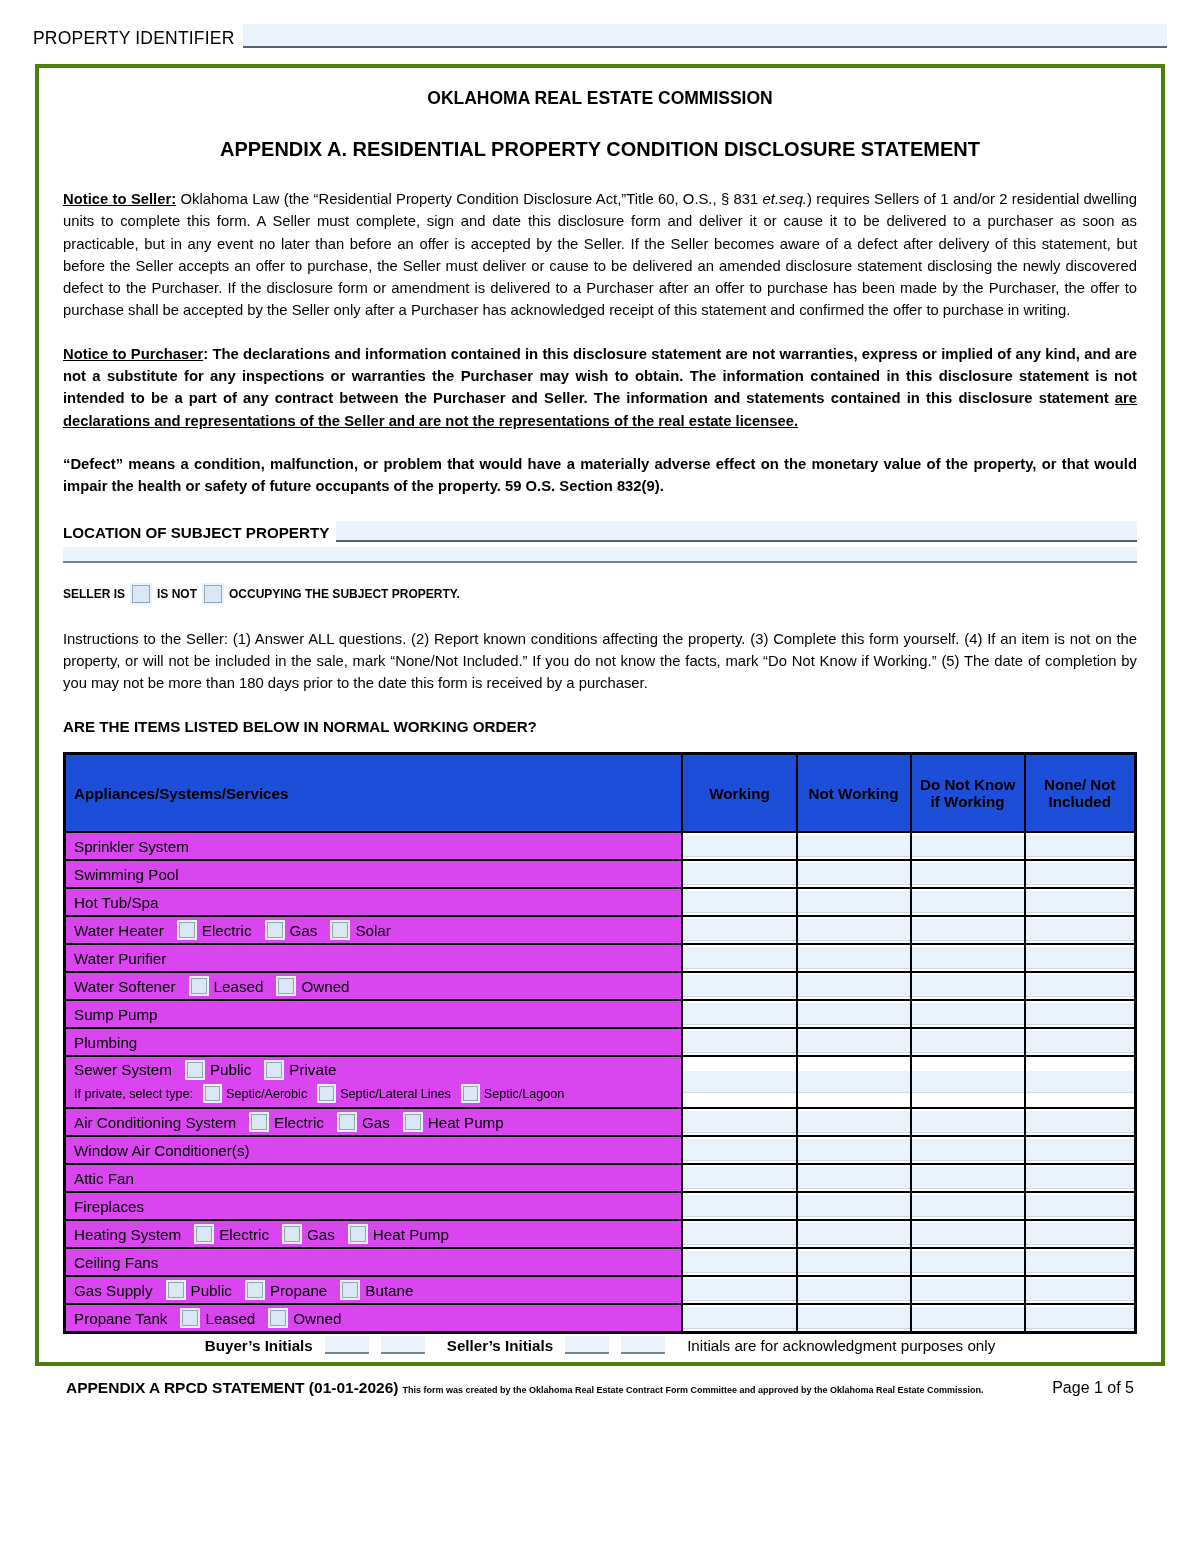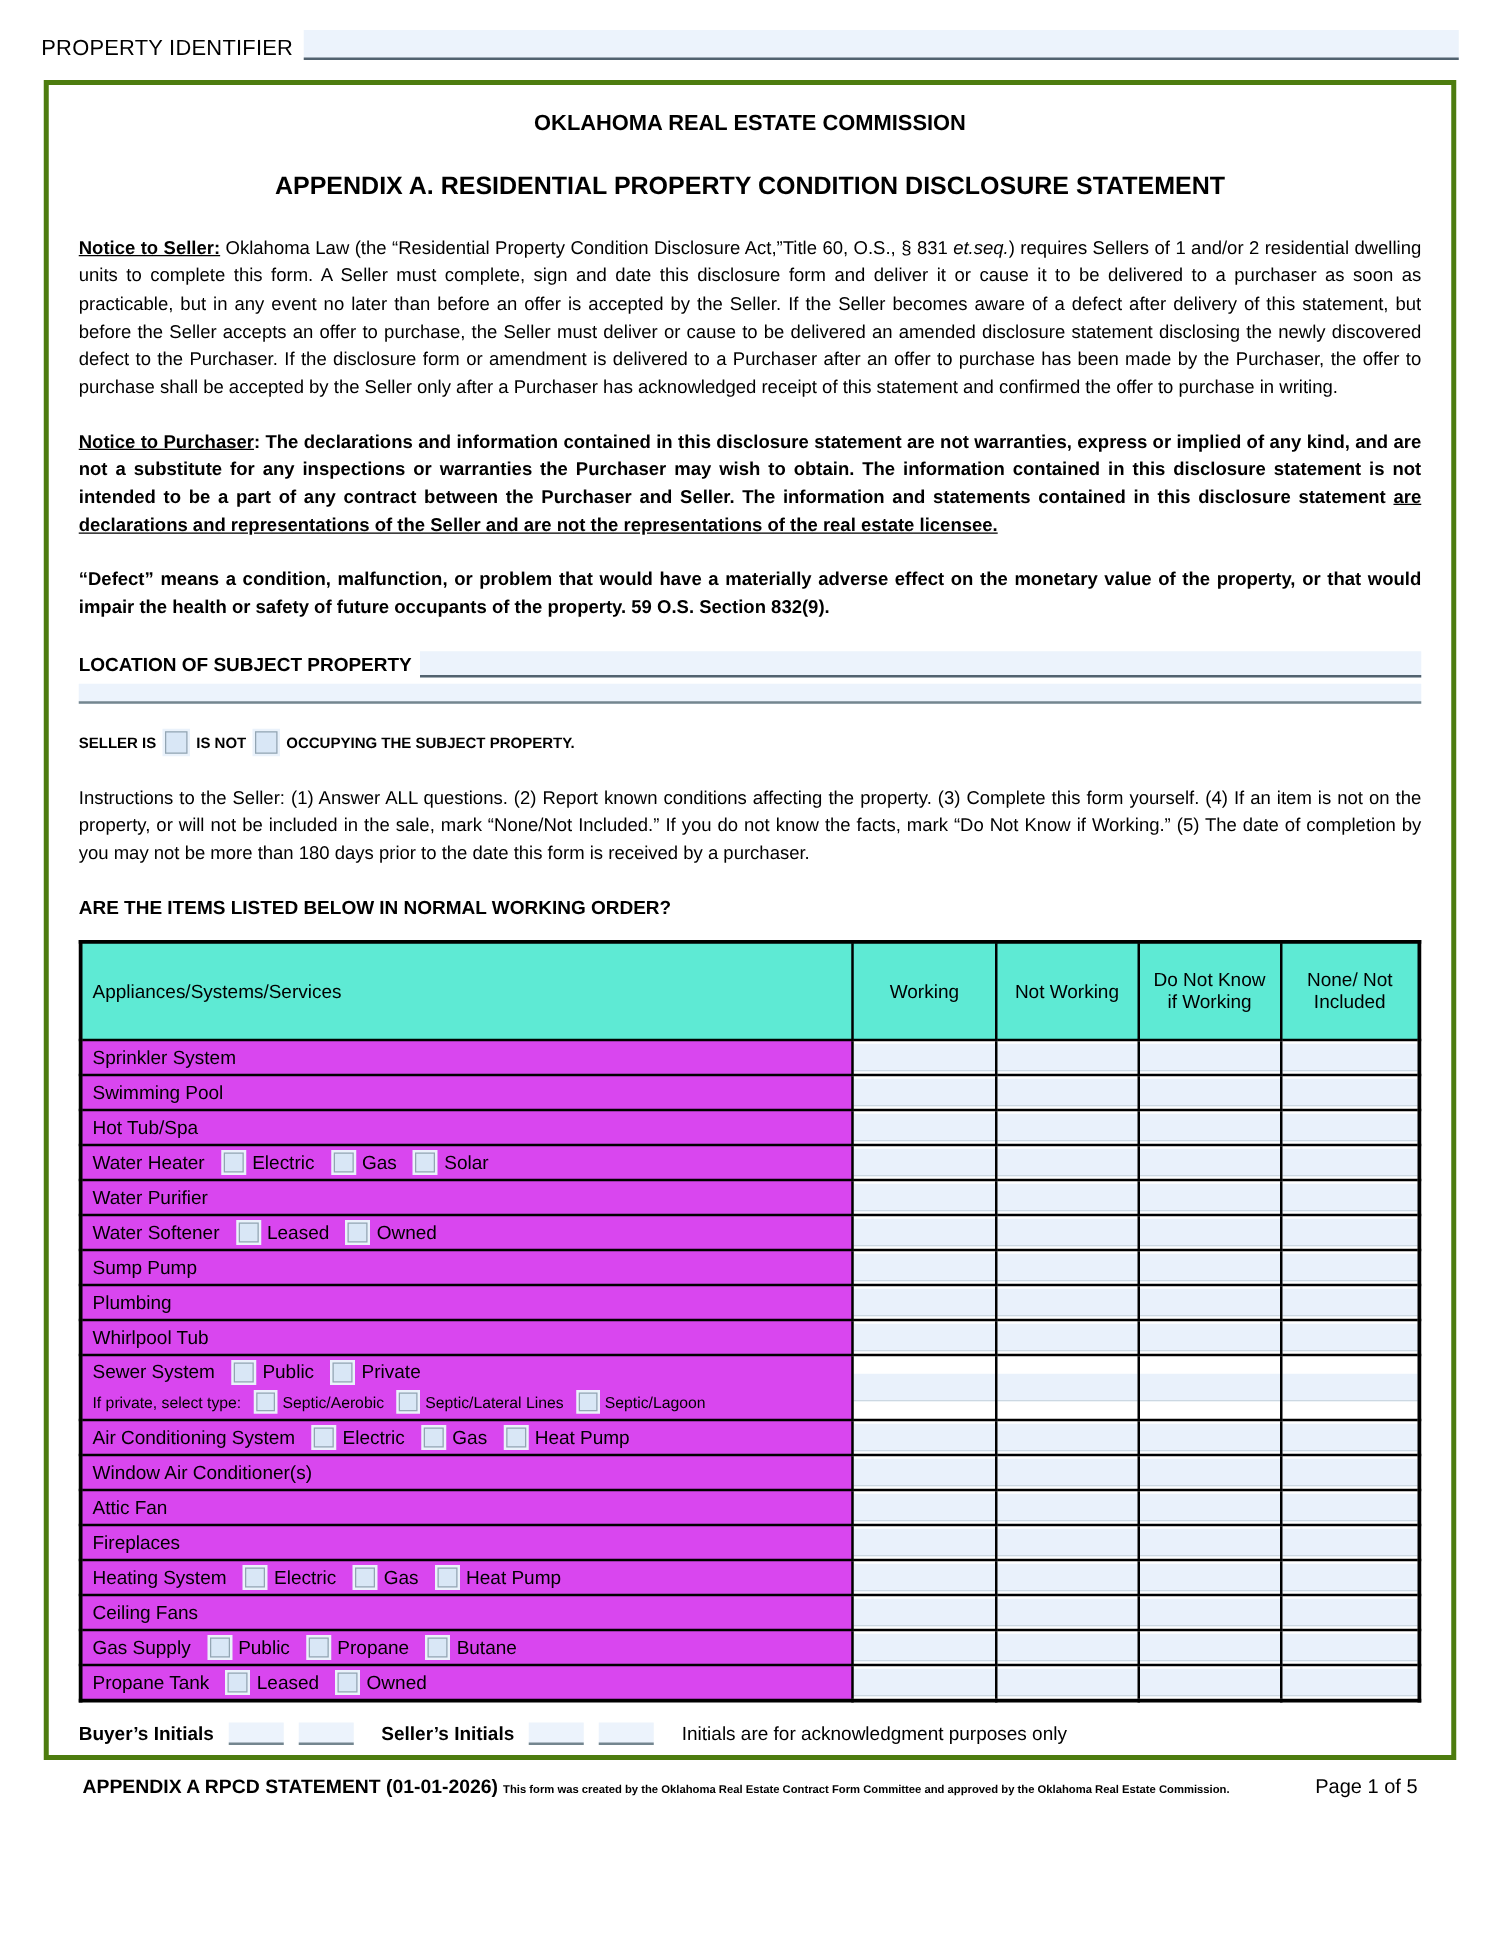--- a/index.html
+++ b/index.html
@@ -30,37 +30,37 @@
 
   .seller-row{margin-top:22px;font-weight:bold;font-size:12px;display:flex;align-items:center;}
   .seller-row span{white-space:nowrap;}
   .cbx{width:16px;height:16px;background:#d9e7f6;border:1px solid #93a5b3;box-shadow:0 0 0 2px #eaf2fb;margin:0 7px;flex:0 0 auto;}
 
   .instructions{margin-top:25px;}
   .question{margin-top:24px;font-weight:bold;font-size:15.2px;}
 
   table.items{margin-top:17px;border-collapse:collapse;width:100%;border:3px solid #000;table-layout:fixed;}
   table.items th,table.items td{border:2px solid #000;}
-  th{background:#5eead4;font-size:15.2px;font-weight:normal;height:76px;text-align:center;padding:0 6px;vertical-align:middle;}
+  th{background:#1d4ed8;font-size:15.2px;font-weight:bold;height:76px;text-align:center;padding:0 6px;vertical-align:middle;}
   th.first{text-align:left;padding-left:8px;}
   tbody td{height:25px;vertical-align:middle;}
   .item-cell{padding:0 0 0 8px;background:#d946ef;}
   .item-line{display:flex;align-items:center;font-size:15.2px;min-height:25px;}
   .item-label{white-space:nowrap;}
   .cb-group{display:inline-flex;align-items:center;margin-left:15px;}
   .cb{width:14px;height:14px;background:#d9e7f6;border:1px solid #93a5b3;box-shadow:0 0 0 2px #eaf2fb;flex:0 0 auto;}
   .cb-text{font-size:15.2px;margin-left:7px;white-space:nowrap;}
   .item-subline{display:flex;align-items:center;font-size:12.6px;min-height:23px;padding-bottom:2px;}
   .item-subline .cb-group{margin-left:12px;}
   .item-subline .cb{width:13px;height:13px;}
   .item-subline .cb-text{font-size:12.6px;margin-left:6px;}
   .ans-cell{padding:0;}
   .ans-box{height:21px;margin:2px 0;background:#e9f1fb;border-bottom:1px solid #ccd8e2;}
 
-  .initials-row{margin-top:16px;display:flex;align-items:center;font-size:15.2px;}
+  .initials-row{margin-top:2px;display:flex;justify-content:center;align-items:center;font-size:15.2px;}
   .init-label{font-weight:bold;white-space:nowrap;}
   .init-field{width:44px;height:16px;background:#ecf3fc;border-bottom:2px solid #74868f;margin-left:12px;}
   .init-label.second{margin-left:22px;}
   .init-note{margin-left:22px;white-space:nowrap;}
 
   .footer{display:flex;justify-content:space-between;align-items:baseline;padding:13px 33px 0;}
   .f-left{font-size:15.5px;font-weight:bold;white-space:nowrap;}
   .f-small{font-size:9px;font-weight:bold;margin-left:4px;}
   .f-page{font-size:16px;font-weight:normal;}
 </style>
@@ -289,39 +289,20 @@
             <td class="ans-cell">
               <div class="ans-box"></div>
             </td>
             <td class="ans-cell">
               <div class="ans-box"></div>
             </td>
           </tr>
           <tr>
             <td class="item-cell">
               <div class="item-line">
-                <span class="item-label">Whirlpool Tub</span>
-              </div>
-            </td>
-            <td class="ans-cell">
-              <div class="ans-box"></div>
-            </td>
-            <td class="ans-cell">
-              <div class="ans-box"></div>
-            </td>
-            <td class="ans-cell">
-              <div class="ans-box"></div>
-            </td>
-            <td class="ans-cell">
-              <div class="ans-box"></div>
-            </td>
-          </tr>
-          <tr>
-            <td class="item-cell">
-              <div class="item-line">
                 <span class="item-label">Sewer System</span>
                 <span class="cb-group">
                   <span class="cb"></span>
                   <span class="cb-text">Public</span>
                 </span>
                 <span class="cb-group">
                   <span class="cb"></span>
                   <span class="cb-text">Private</span>
                 </span>
               </div>

